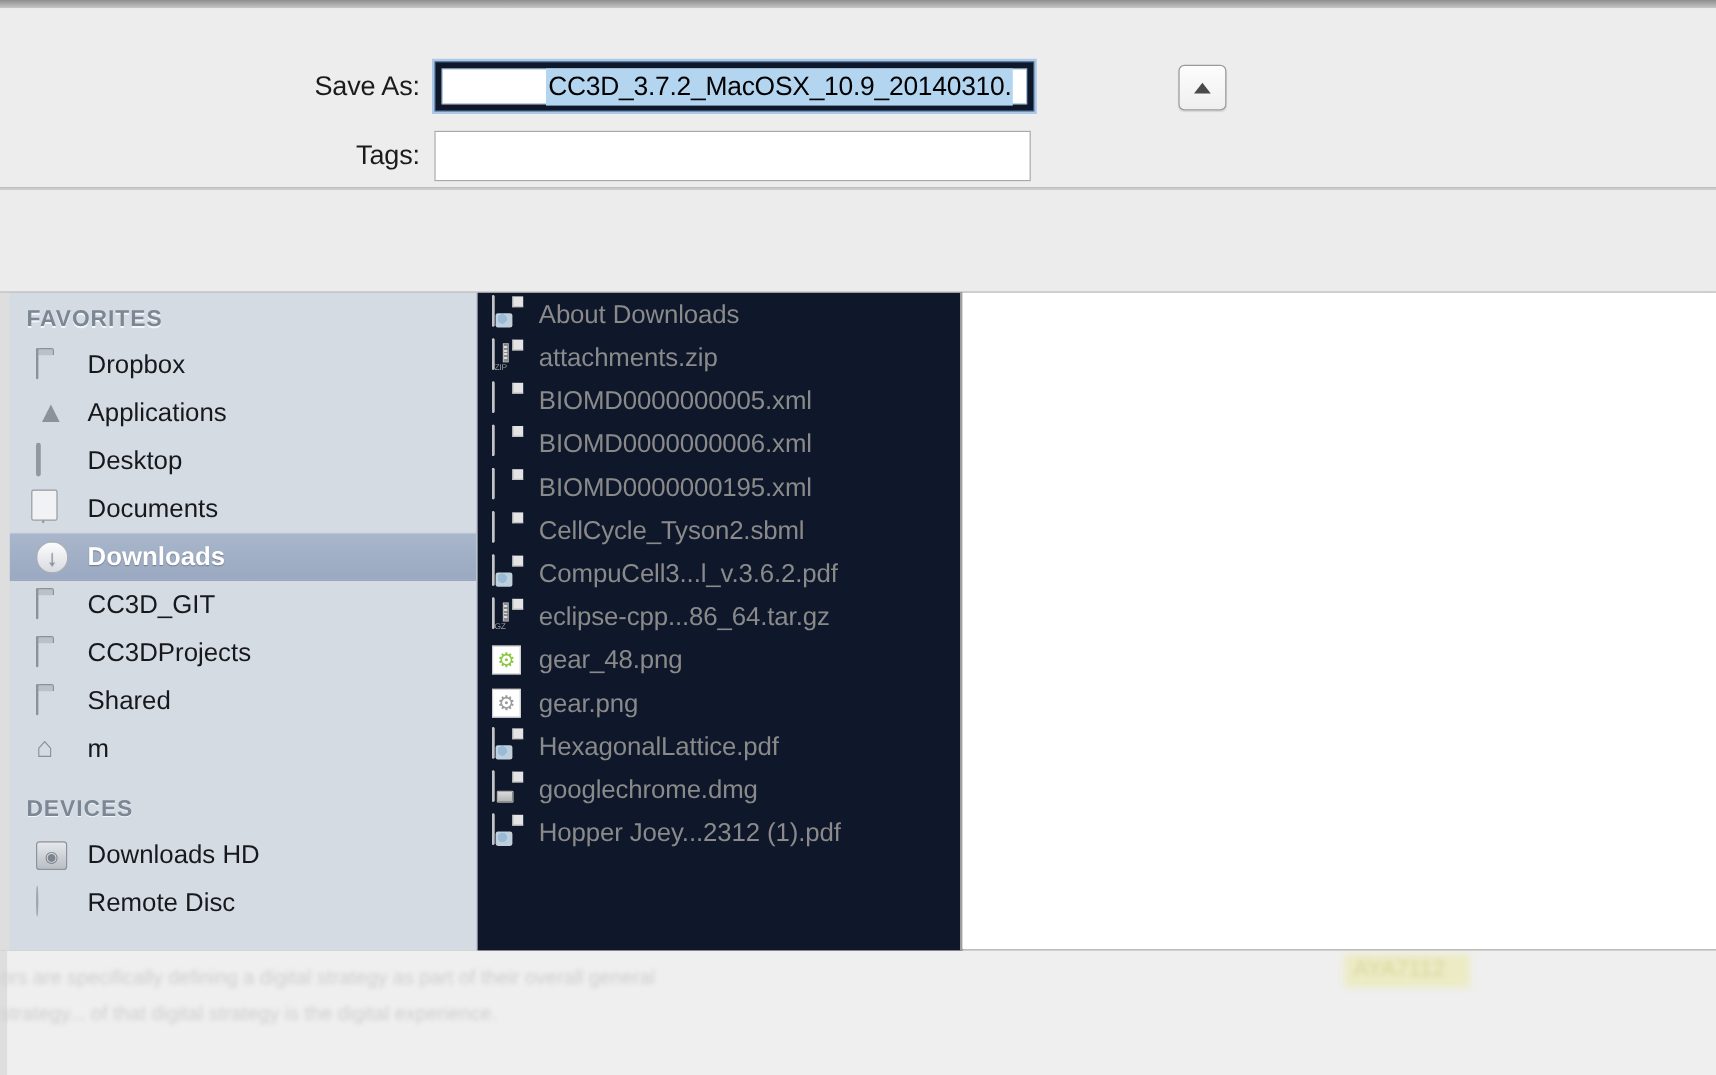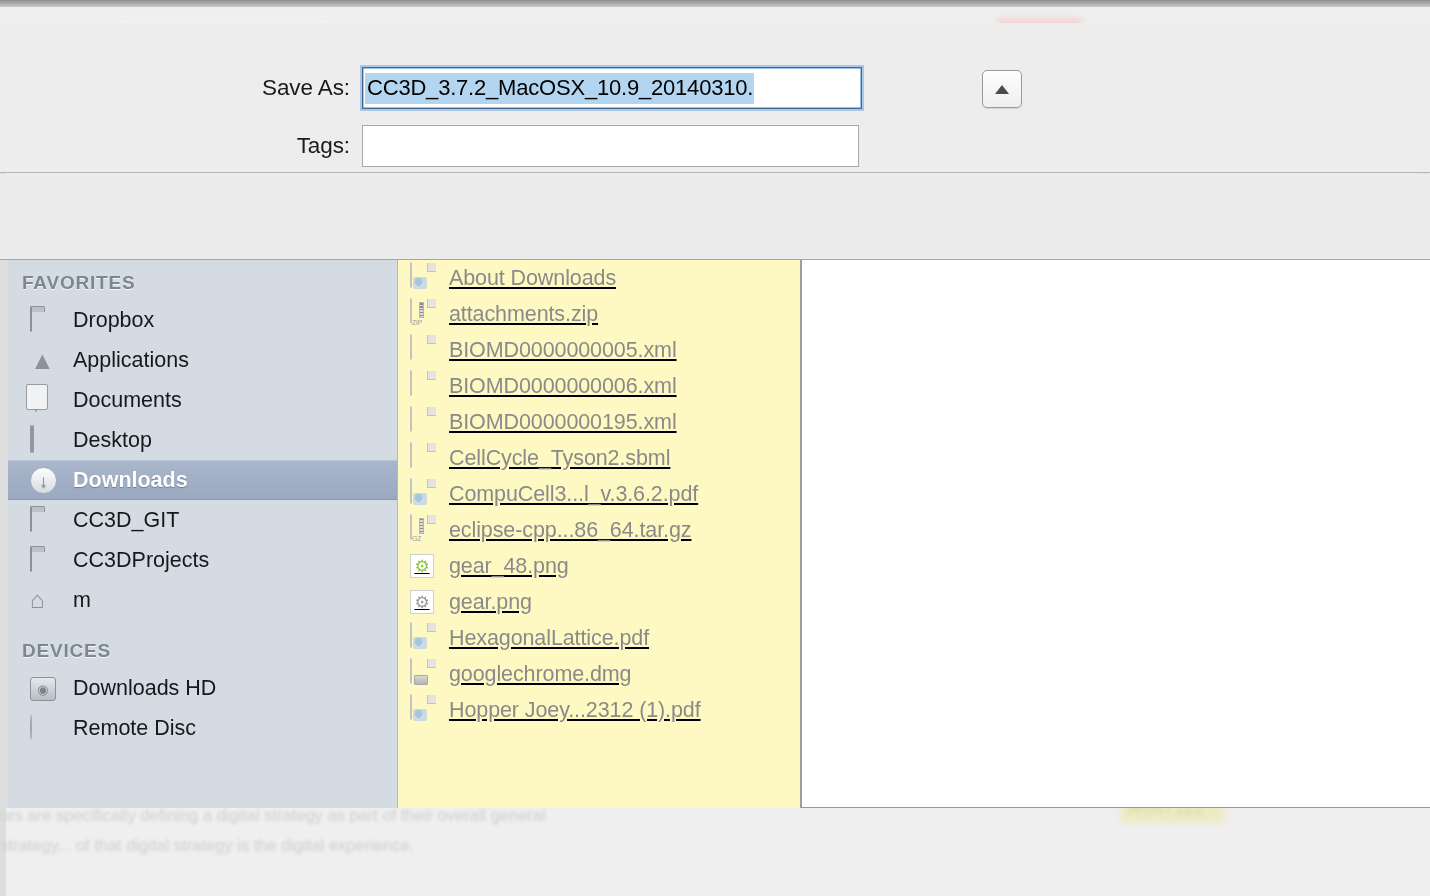--- a/index.html
+++ b/index.html
@@ -76,21 +76,21 @@
     background: #e2e2e2; border-radius: 5px;
     filter: blur(1px);
   }
   #backdrop .bg-edge-l {
     position: absolute; left: 0; top: 160px; width: 6px; bottom: 0;
     background: #dedede;
   }
 
   
   #sheet {
-    position: absolute; left: 0; top: 16px;
+    position: absolute; left: 0; top: 0;
     width: 1430px; height: 860px;
     display: flex; flex-direction: column;
     pointer-events: none;
   }
   .sheet-top {
     position: absolute; left: 0; top: 7px; width: 1430px; height: 150px;
     background: #ededed;
     border-bottom: 1px solid #b4b4b4;
     pointer-events: auto;
   }
@@ -105,25 +105,26 @@
 
   .text-field {
     width: 500px; height: 42px;
     background: #ffffff;
     border: 1px solid #a8a8a8;
     font-size: 22px; color: #000;
     display: flex; align-items: center;
     padding: 0 4px;
   }
   #saveas-field {
-    border: 1px solid #0f172a;
+    border: 6px solid #0f172a;
     outline: 3px solid rgba(116,171,225,0.55);
     outline-offset: -1px;
     box-shadow: 0 0 0 1px #9cc2e8 inset;
-    padding: 0 2px;
+    padding: 0 12px;
+    justify-content: flex-end;
   }
   #saveas-field .sel {
     background: #b4d5f0;
     color: #000;
     padding: 2px 1px 3px 2px;
     white-space: nowrap; overflow: hidden;
     font-size: 22px;
     letter-spacing: -0.2px;
   }
   #tags-field { width: 497px; }
@@ -369,25 +370,24 @@
   }
   .i-disc {
     width: 26px; height: 26px; border-radius: 50%;
     background: radial-gradient(circle, #fff 18%, #c6cad0 22%, #dfe2e6 70%);
     border: 1.5px solid #a2a7ae;
   }
 
   
   .col-files {
     width: 404px; height: 548px;
-    background: #fef9c3;
+    background: #0f172a;
     border-right: 2px solid #9e9e9e;
     overflow: hidden;
     flex: none;
-    text-decoration: underline;
   }
   .col-empty { flex: 1; background: #fff; }
 
   .file-row {
     display: flex; align-items: center;
     height: 36px; padding-left: 12px;
     font-size: 21.5px; color: #8a8a8a;
     cursor: default;
     letter-spacing: -0.1px;
   }
@@ -569,40 +569,44 @@
       <div class="sb-header">FAVORITES</div>
       <div class="sb-item">
         <span class="sb-icon"><span class="i-folder"></span></span>
         <span>Dropbox</span>
       </div>
       <div class="sb-item">
         <span class="sb-icon i-apps">▲</span>
         <span>Applications</span>
       </div>
       <div class="sb-item">
+        <span class="sb-icon"><span class="i-desktop"></span></span>
+        <span>Desktop</span>
+      </div>
+      <div class="sb-item">
         <span class="sb-icon"><span class="i-docs"></span></span>
         <span>Documents</span>
-      </div>
-      <div class="sb-item">
-        <span class="sb-icon"><span class="i-desktop"></span></span>
-        <span>Desktop</span>
       </div>
       <div class="sb-item selected">
         <span class="sb-icon">
             <span class="i-dl">↓</span>
           </span>
         <span>Downloads</span>
       </div>
       <div class="sb-item">
         <span class="sb-icon"><span class="i-folder"></span></span>
         <span>CC3D_GIT</span>
       </div>
       <div class="sb-item">
         <span class="sb-icon"><span class="i-folder"></span></span>
         <span>CC3DProjects</span>
+      </div>
+      <div class="sb-item">
+        <span class="sb-icon"><span class="i-folder"></span></span>
+        <span>Shared</span>
       </div>
       <div class="sb-item">
         <span class="sb-icon i-home">⌂</span>
         <span>m</span>
       </div>
 
       <div class="sb-header" style="padding-top:20px">DEVICES</div>
       <div class="sb-item">
         <span class="sb-icon">
             <span class="i-hd">◉</span>

